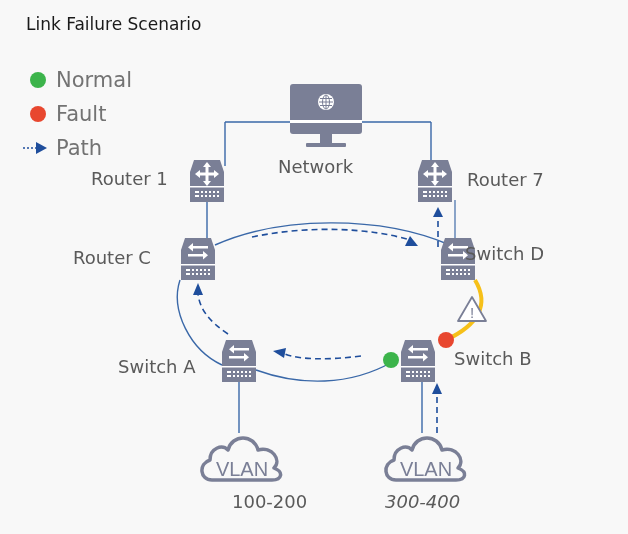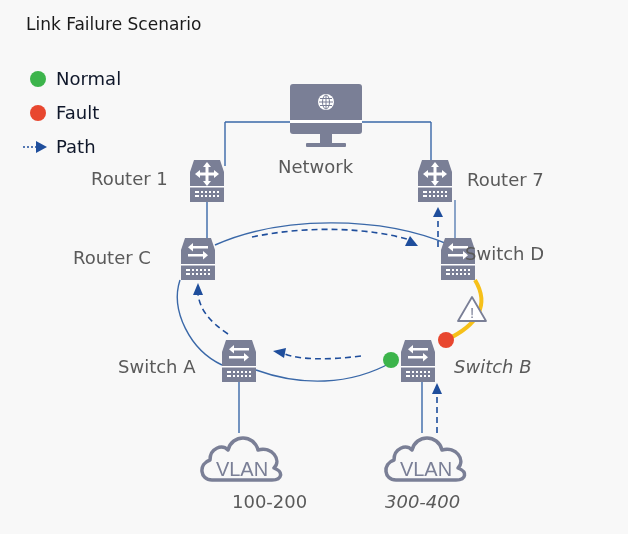--- a/index.html
+++ b/index.html
@@ -1,21 +1,21 @@
 <!DOCTYPE html>
 <html><head>
 <meta charset="utf-8">
 <style>
   html, body { margin: 0; padding: 0; }
   body {
     width: 628px; height: 534px; background: #f8f8f8; position: relative; overflow: hidden;
     font-family: "DejaVu Sans", "Liberation Sans", sans-serif;
   }
   .title { position: absolute; left: 26px; top: 14px; font-size: 17px; color: #1a1a1a; font-weight: normal; }
-  .legend-item { position: absolute; left: 30px; font-size: 18px; color: #0f172a; display: flex; align-items: center; }
+  .legend-item { position: absolute; left: 30px; font-size: 21px; color: #737373; display: flex; align-items: center; }
   .legend-item .dot { width: 16px; height: 16px; border-radius: 50%; margin-right: 10px; }
   .legend-item .arr { width: 26px; height: 16px; margin-left: -8px; margin-right: 8px; }
   .lbl { position: absolute; font-size: 18px; color: #5a5a5a; white-space: nowrap; }
   svg.diagram { position: absolute; left: 0; top: 0; }
 </style>
 </head>
 <body>
 
 <div class="title">Link Failure Scenario</div>
 
@@ -156,15 +156,15 @@
     <text x="472" y="318" text-anchor="middle" font-size="15" fill="#7a7f96" font-family="Liberation Sans, sans-serif">!</text>
   </g>
 </svg>
 
 <div class="lbl" style="left:278px; top:156px;">Network</div>
 <div class="lbl" style="left:91px; top:168px;">Router 1</div>
 <div class="lbl" style="left:467px; top:169px;">Router 7</div>
 <div class="lbl" style="left:73px; top:247px;">Router C</div>
 <div class="lbl" style="left:465px; top:243px;">Switch D</div>
 <div class="lbl" style="left:118px; top:356px;">Switch A</div>
-<div class="lbl" style="left:454px; top:356px;font-style:italic;">Switch B</div>
+<div class="lbl" style="left:454px; top:348px;">Switch B</div>
 <div class="lbl" style="left:199px; top:491px;margin-left:33px;">100-200</div>
 <div class="lbl" style="left:385px; top:491px;font-style:italic;">300-400</div>
 
 </body></html>

